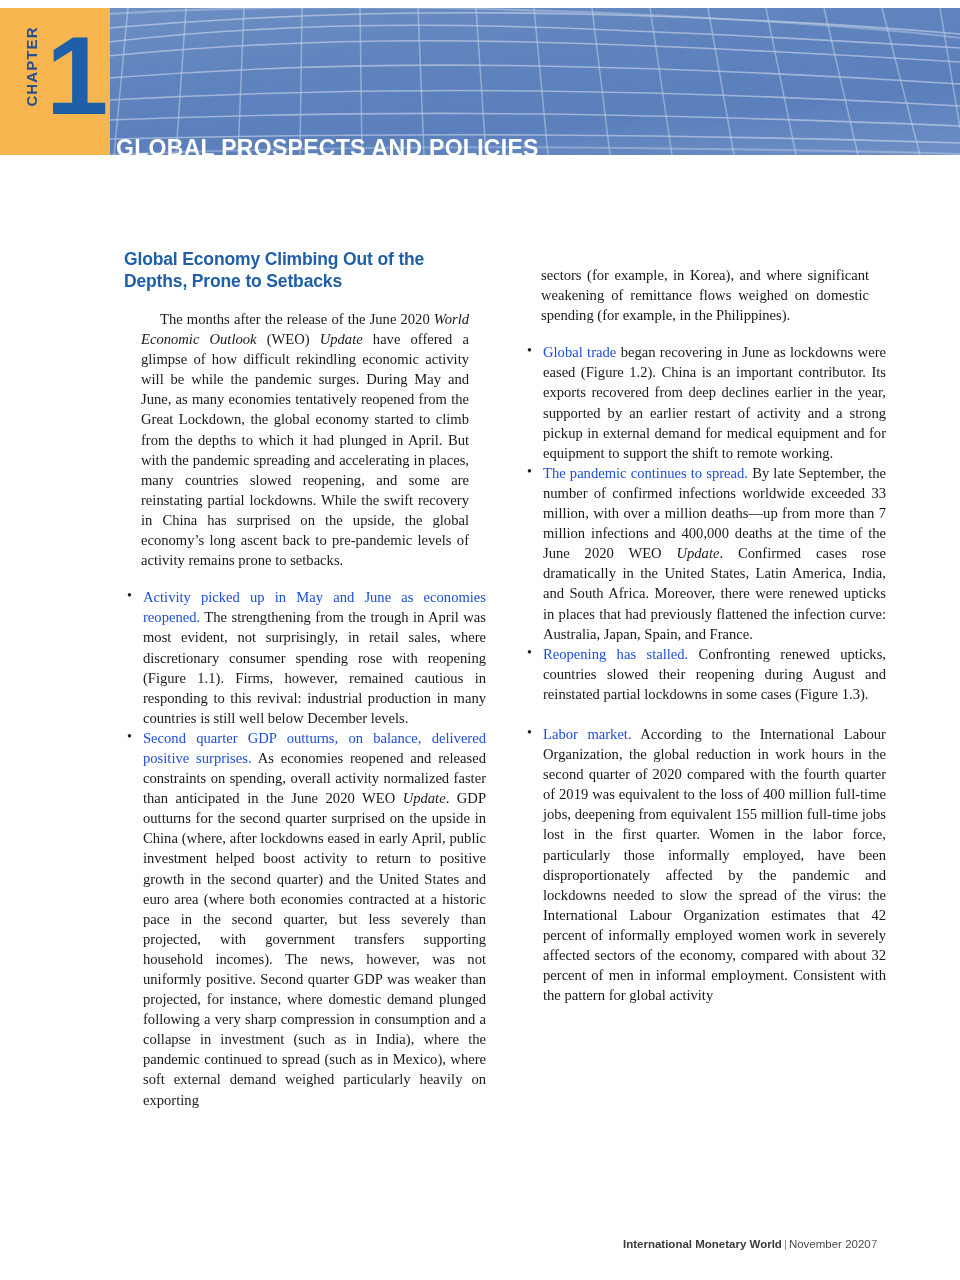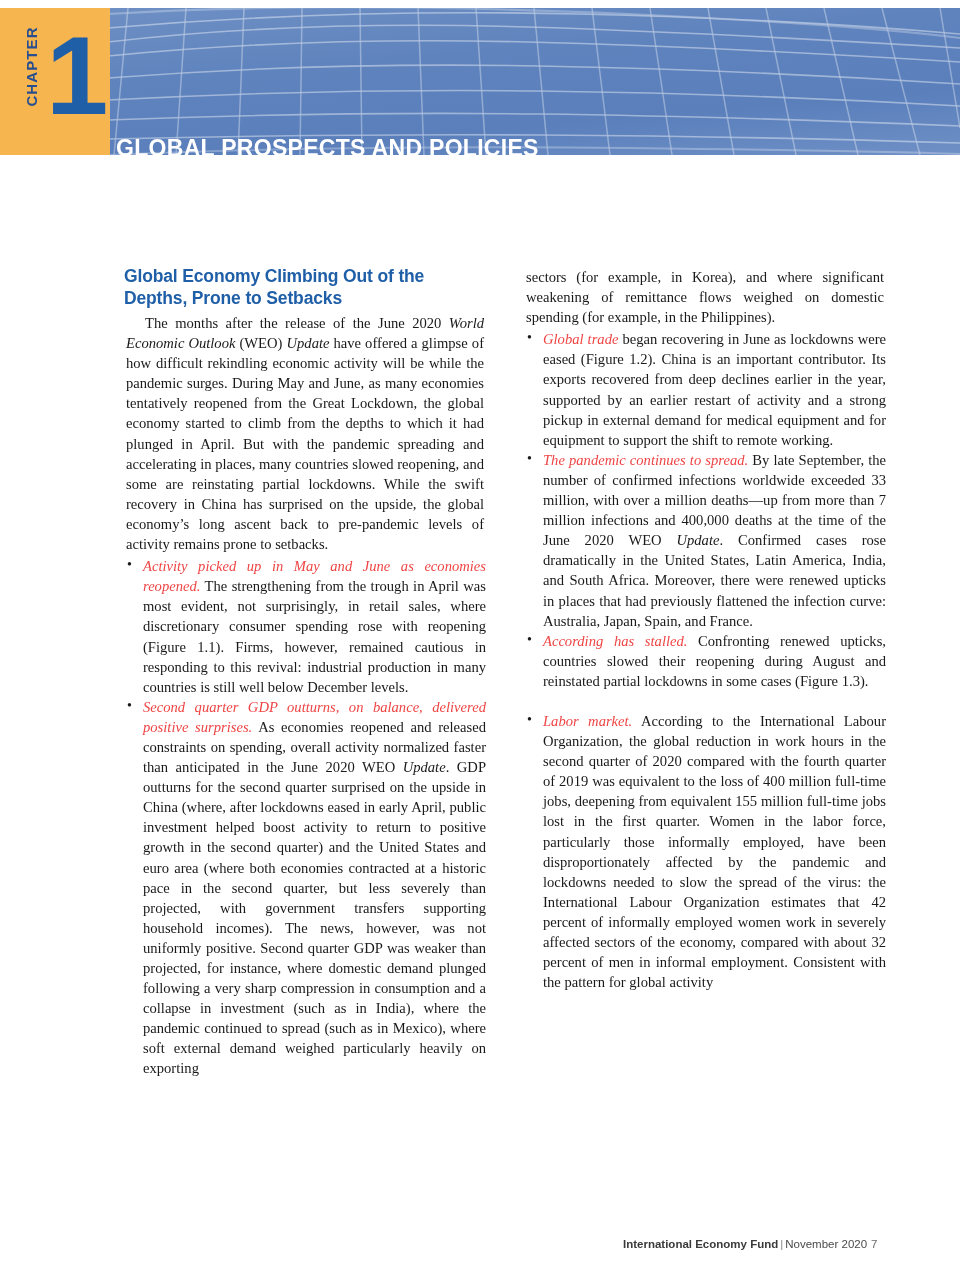--- a/index.html
+++ b/index.html
@@ -82,21 +82,21 @@
 
   
   #content {
     position: absolute;
     left: 0; top: 248px;
     width: 960px;
     height: 970px;
   }
   .column {
     position: absolute;
-    top: 17px;
+    top: 0;
     width: 362px;
     font-size: 14.6px;
     line-height: 20.1px;
     text-align: justify;
     text-justify: inter-word;
     color: #191919;
   }
   #col-left  { left: 124px; }
   #col-right { left: 524px; }
 
@@ -104,21 +104,21 @@
     margin: 0 0 4px 0;
     font-family: "Liberation Sans", sans-serif;
     font-size: 17.5px;
     line-height: 22px;
     font-weight: bold;
     color: #1f5fa8;
     letter-spacing: -0.15px;
     text-align: left;
   }
   p.para {
-    margin: 2px;
+    margin: 17px;
     text-indent: 19px;
   }
   p.para.noindent { text-indent: 0; }
   p.spacer { margin: 0; height: 20px; }
 
   ul.bullets {
     list-style: none;
     margin: 0;
     padding: 0;
   }
@@ -130,22 +130,21 @@
   }
   ul.bullets > li::before {
     content: "\2022";
     position: absolute;
     left: 3px;
     top: -1px;
     font-size: 14px;
     color: #191919;
   }
   .lead {
-    font-style: italic;
-    color: #ef4444;
+    color: #1d4ed8;
   }
   .ital { font-style: italic; }
 
   
   #footer {
     position: absolute;
     left: 0;
     top: 1238px;
     width: 960px;
     height: 24px;
@@ -236,28 +235,28 @@
 
   <div class="column" id="col-right">
 
     <p class="para noindent">sectors (for example, in Korea), and where significant weakening of remittance flows weighed on domestic spending (for example, in the Philippines).</p>
 
     <ul class="bullets">
       <li><span class="lead">Global trade</span><span> began recovering in June as lockdowns were eased (Figure 1.2). China is an important contributor. Its exports recovered from deep declines earlier in the year, supported by an earlier restart of activity and a strong pickup in external demand for medical equipment and for equipment to support the shift to remote working.</span></li>
 
       <li><span class="lead">The pandemic continues to spread.</span><span> By late September, the number of confirmed infections worldwide exceeded 33 million, with over a million deaths—up from more than 7 million infections and 400,000 deaths at the time of the June 2020 WEO </span><span class="ital">Update</span><span>. Confirmed cases rose dramatically in the United States, Latin America, India, and South Africa. Moreover, there were renewed upticks in places that had previously flattened the infection curve: Australia, Japan, Spain, and France.</span></li>
 
-      <li><span class="lead">According has stalled.</span><span> Confronting renewed upticks, countries slowed their reopening during August and reinstated partial lockdowns in some cases (Figure 1.3).</span></li>
+      <li><span class="lead">Reopening has stalled.</span><span> Confronting renewed upticks, countries slowed their reopening during August and reinstated partial lockdowns in some cases (Figure 1.3).</span></li>
     </ul>
 
     <p class="spacer"></p>
 
 
     <ul class="bullets">
       <li><span class="lead">Labor market.</span><span> According to the International Labour Organization, the global reduction in work hours in the second quarter of 2020 compared with the fourth quarter of 2019 was equivalent to the loss of 400 million full-time jobs, deepening from equivalent 155 million full-time jobs lost in the first quarter. Women in the labor force, particularly those informally employed, have been disproportionately affected by the pandemic and lockdowns needed to slow the spread of the virus: the International Labour Organization estimates that 42 percent of informally employed women work in severely affected sectors of the economy, compared with about 32 percent of men in informal employment. Consistent with the pattern for global activity</span></li>
     </ul>
   </div>
 </div>
 
 <div id="footer">
-  <div id="footer-text"><span>International Economy Fund</span><span id="footer-sep">|</span><span id="footer-date">November 2020</span></div>
+  <div id="footer-text"><span>International Monetary World</span><span id="footer-sep">|</span><span id="footer-date">November 2020</span></div>
   <div id="footer-page">7</div>
 </div>
 
 </body></html>

